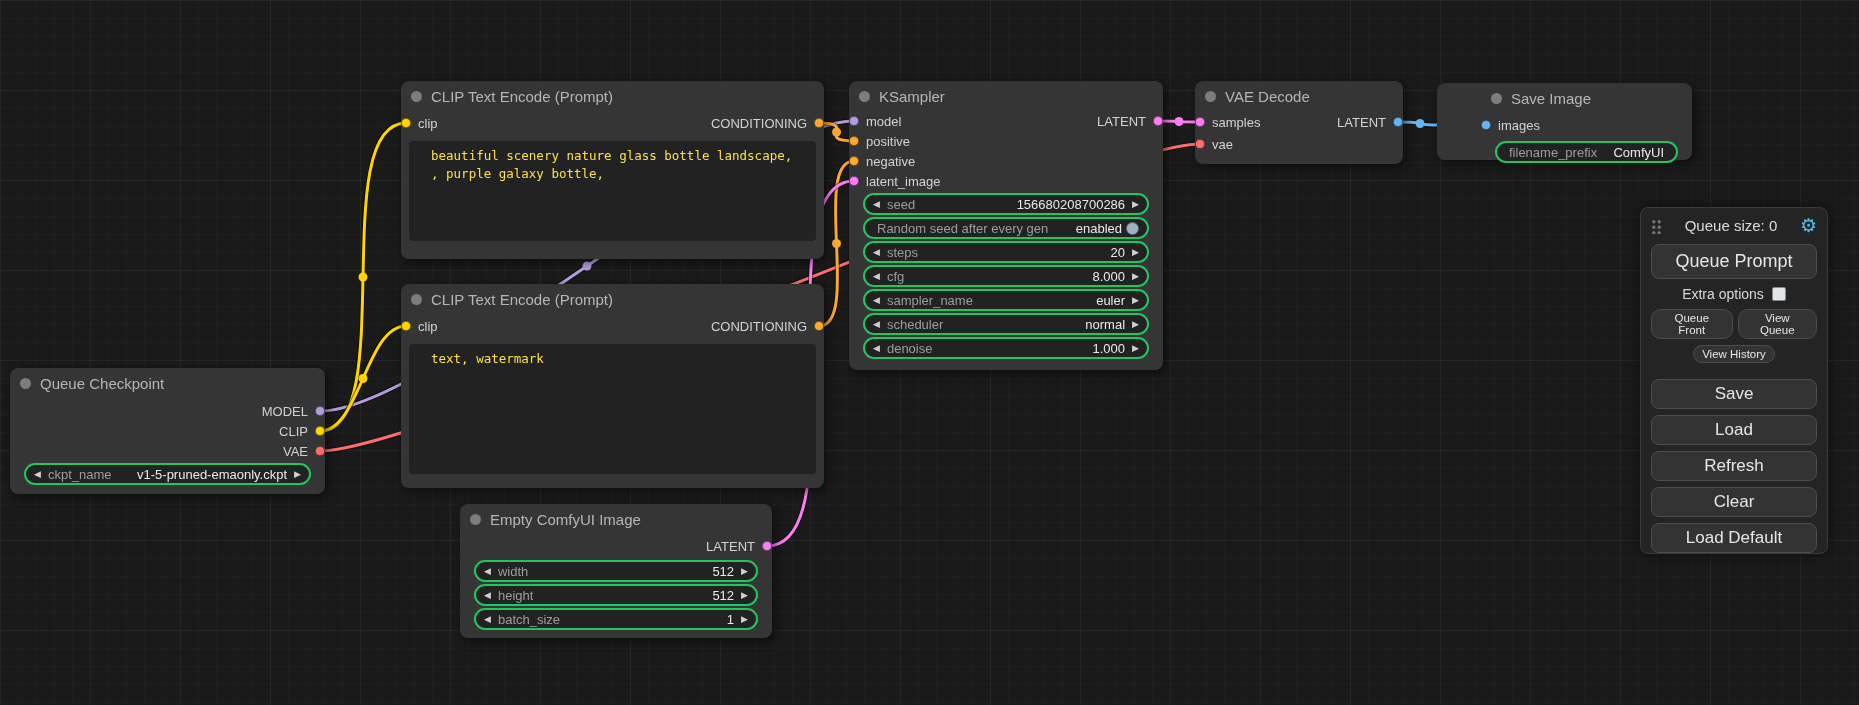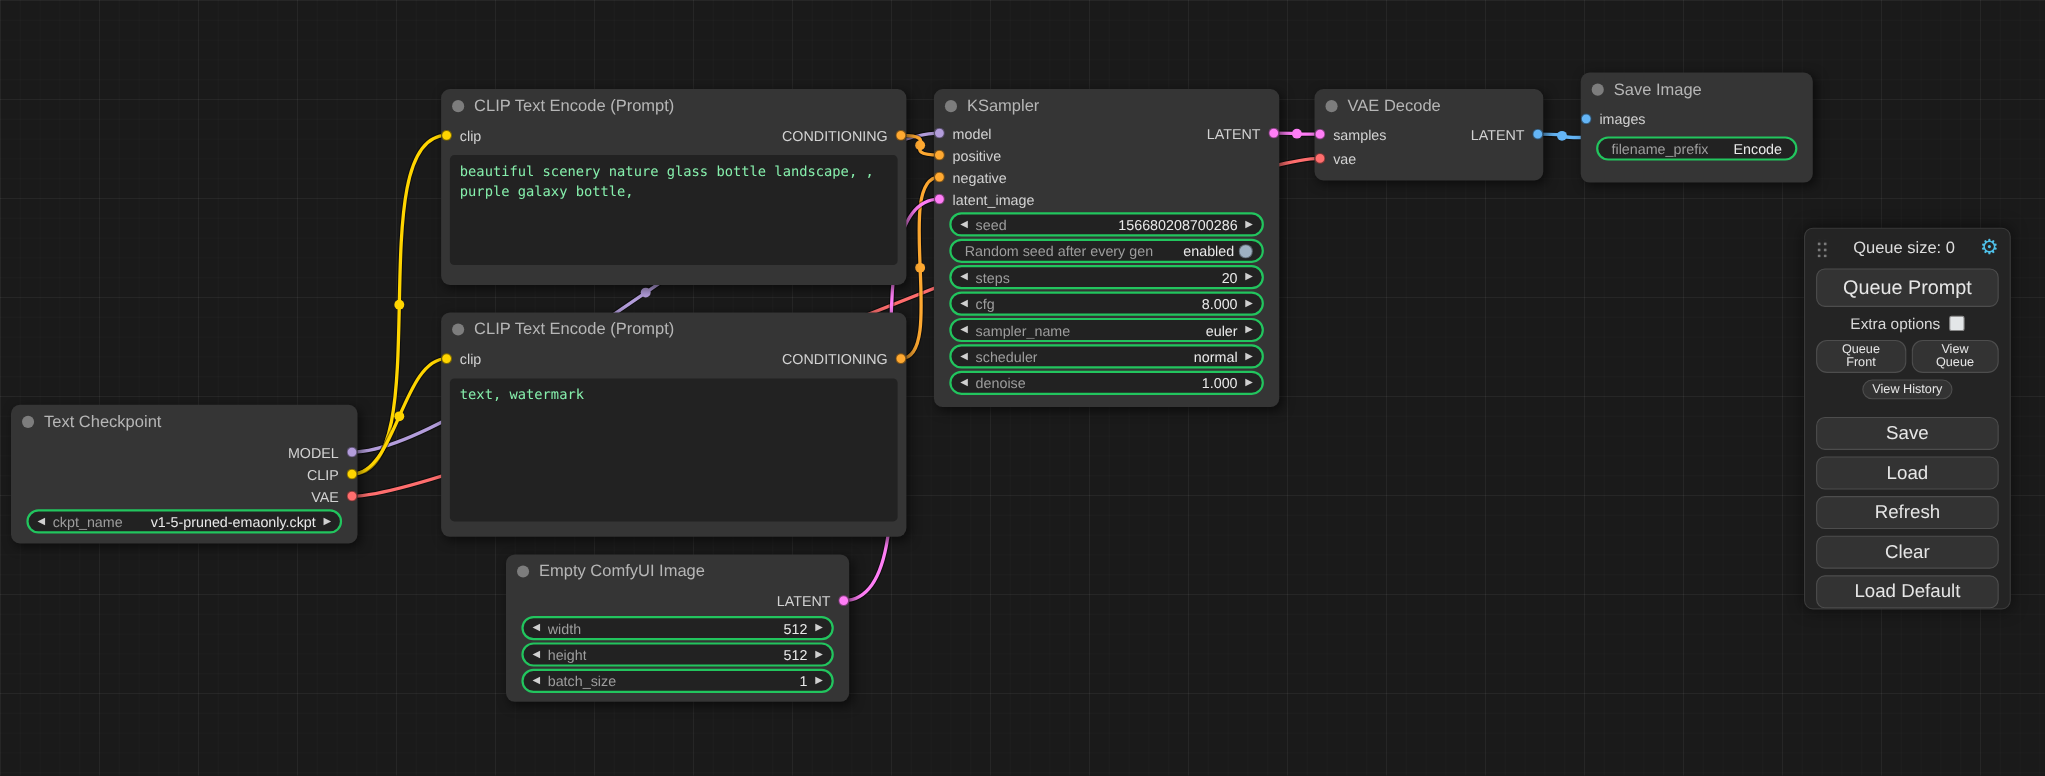--- a/index.html
+++ b/index.html
@@ -41,37 +41,37 @@
     box-sizing:border-box;font-size:13px;white-space:nowrap;
   }
   .widget .arrow{font-family:"DejaVu Sans",sans-serif;font-size:9px;color:#d0d0d0;line-height:1;}
   .widget .w-label{color:#9d9d9d;margin:0 7px;overflow:hidden;}
   .widget .w-value{color:#e9e9e9;margin-left:auto;margin-right:7px;}
   .widget.no-arrows .w-label{margin-left:4px;}
   .widget.no-arrows .w-value{margin-right:4px;}
   .toggle-knob{width:13px;height:13px;border-radius:50%;background:#9fb1c2;flex:none;border:1px solid rgba(0,0,0,.4);box-sizing:border-box;}
 
   .textarea{
-    margin:6px 8px;background:#222;border-radius:4px;padding:6px 9px;
-    color:#86efac;font-family:"DejaVu Sans Mono",monospace;font-size:12.5px;
+    margin:6px 8px;background:#222;border-radius:4px;padding:6px 22px;
+    color:#fde047;font-family:"DejaVu Sans Mono",monospace;font-size:12.5px;
     line-height:1.45;white-space:pre-wrap;box-sizing:border-box;
   }
 
   
   #node-load-checkpoint{left:10px;top:368px;width:315px;height:126px;}
   #node-load-checkpoint .slot-rows{padding-top:3px;}
   #node-clip-positive{left:401px;top:81px;width:423px;height:178px;}
   #node-clip-positive .textarea{height:100px;}
   #node-clip-negative{left:401px;top:284px;width:423px;height:204px;}
   #node-clip-negative .textarea{height:130px;}
   #node-empty-latent{left:460px;top:504px;width:312px;height:134px;}
   #node-ksampler{left:849px;top:81px;width:314px;height:289px;}
   #node-ksampler .widgets{margin-top:2px;}
   #node-vae-decode{left:1195px;top:81px;width:208px;height:83px;}
-  #node-save-image{left:1437px;top:66px;width:211px;height:100px;}
+  #node-save-image{left:1437px;top:83px;width:211px;height:77px;padding-left:44px;}
   #node-save-image .widget{margin-top:4px;}
 
   
   #queue-panel{
     position:absolute;left:1640px;top:207px;width:188px;z-index:3;
     background:#242424;border:1px solid #3a3a3a;border-radius:8px;
     box-shadow:0 0 14px rgba(0,0,0,.55);padding:8px 10px 0;box-sizing:border-box;
   }
   .panel-header{display:flex;align-items:center;gap:6px;margin-bottom:9px;}
   .drag-handle{width:11px;height:16px;flex:none;
@@ -121,21 +121,21 @@
     <path d="M 1158 121 C 1198 121, 1160 122, 1200 122" fill="none" stroke="#FF7EF6" stroke-width="3" stroke-linecap="round"></path>
     <circle cx="1179" cy="121.5" r="4.5" fill="#FF7EF6"></circle>
     <path d="M 1398 122 C 1438 122, 1402 125, 1442 125" fill="none" stroke="rgba(0,0,0,0.45)" stroke-width="5"></path>
     <path d="M 1398 122 C 1438 122, 1402 125, 1442 125" fill="none" stroke="#64B5F6" stroke-width="3" stroke-linecap="round"></path>
     <circle cx="1420" cy="123.5" r="4.5" fill="#64B5F6"></circle>
   </svg>
 
 <div class="node" id="node-load-checkpoint">
   <div class="node-title">
     <span class="title-dot"></span>
-    <span class="title-text">Text Checkpoint</span>
+    <span class="title-text">Queue Checkpoint</span>
   </div>
   <div class="slot-rows">
     <div class="slot-row h20 out-only">
       <div class="slot out">
         <span class="slot-label">MODEL</span>
         <span class="dot" style="background: rgb(179, 157, 219);"></span>
       </div>
     </div>
     <div class="slot-row h20 out-only">
       <div class="slot out">
@@ -332,21 +332,21 @@
     <span class="title-text">Save Image</span>
   </div>
   <div class="slot-row h24">
     <div class="slot in">
       <span class="dot" style="background: rgb(100, 181, 246);"></span>
       <span class="slot-label">images</span>
     </div>
   </div>
   <div class="widget no-arrows">
     <span class="w-label">filename_prefix</span>
-    <span class="w-value">Encode</span>
+    <span class="w-value">ComfyUI</span>
   </div>
 </div>
 
 <div id="queue-panel">
   <div class="panel-header">
     <span class="drag-handle"></span>
     <span class="queue-size">Queue size: 0</span>
     <span class="gear" id="gear-icon" style="color: rgb(79, 193, 233);">⚙</span>
   </div>
   <button class="btn big">Queue Prompt</button>

